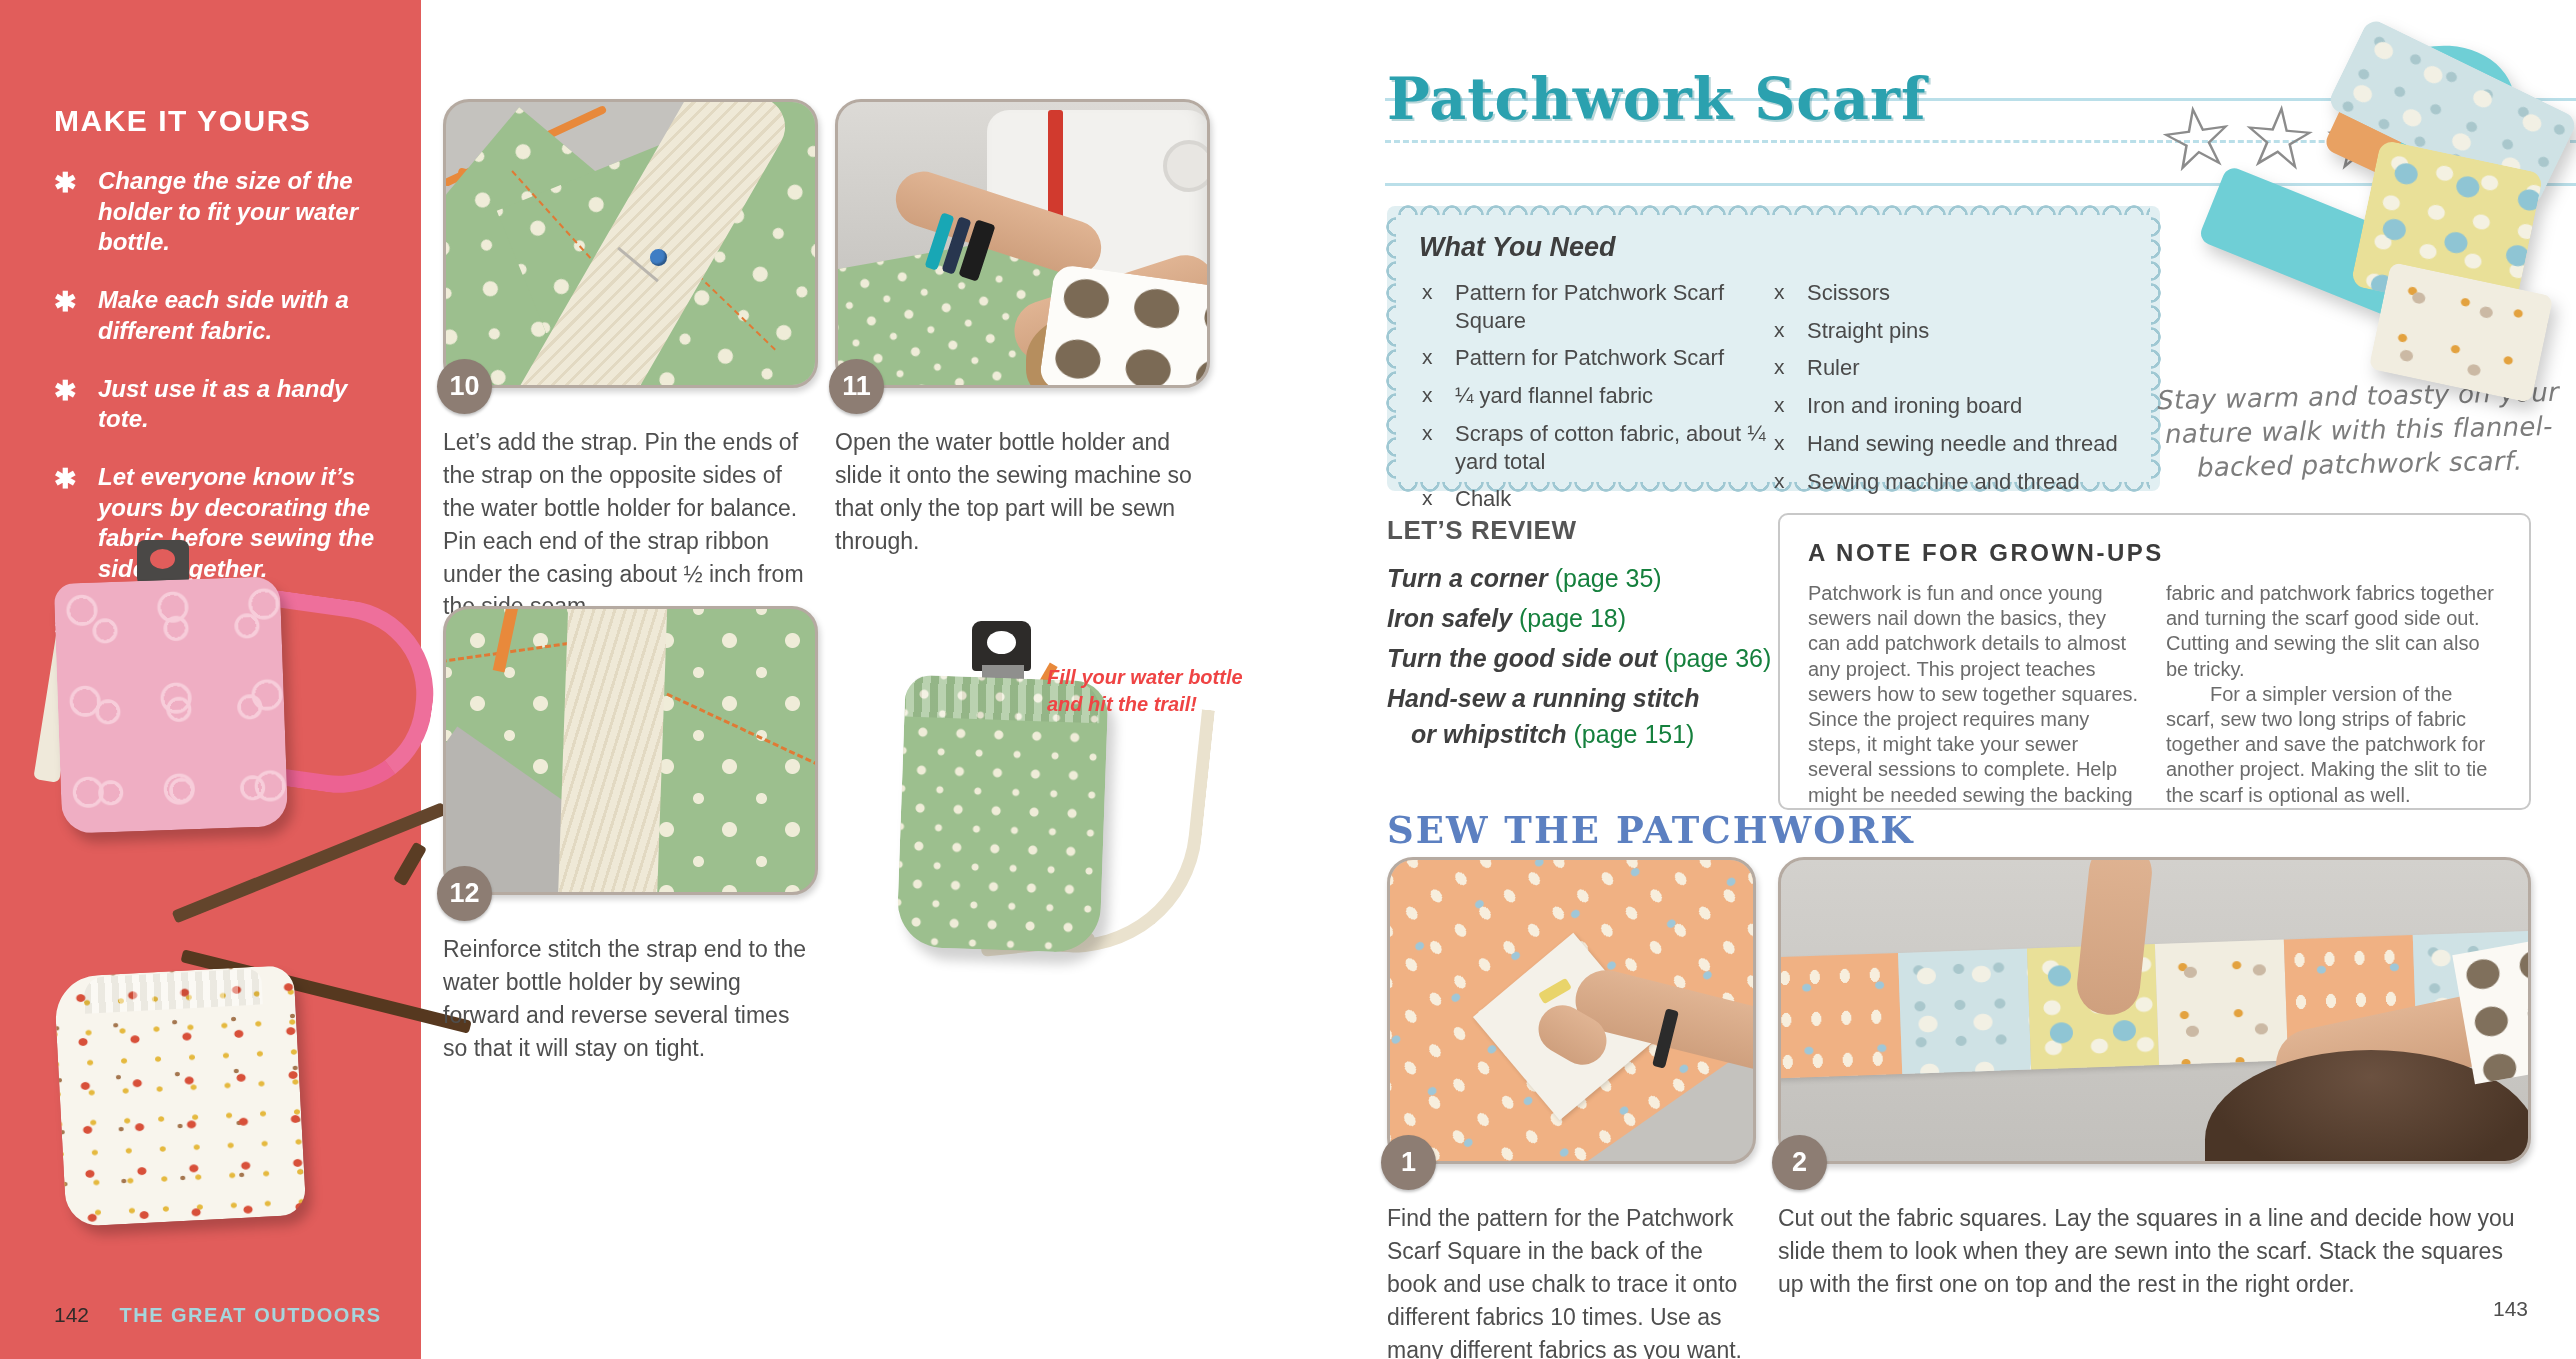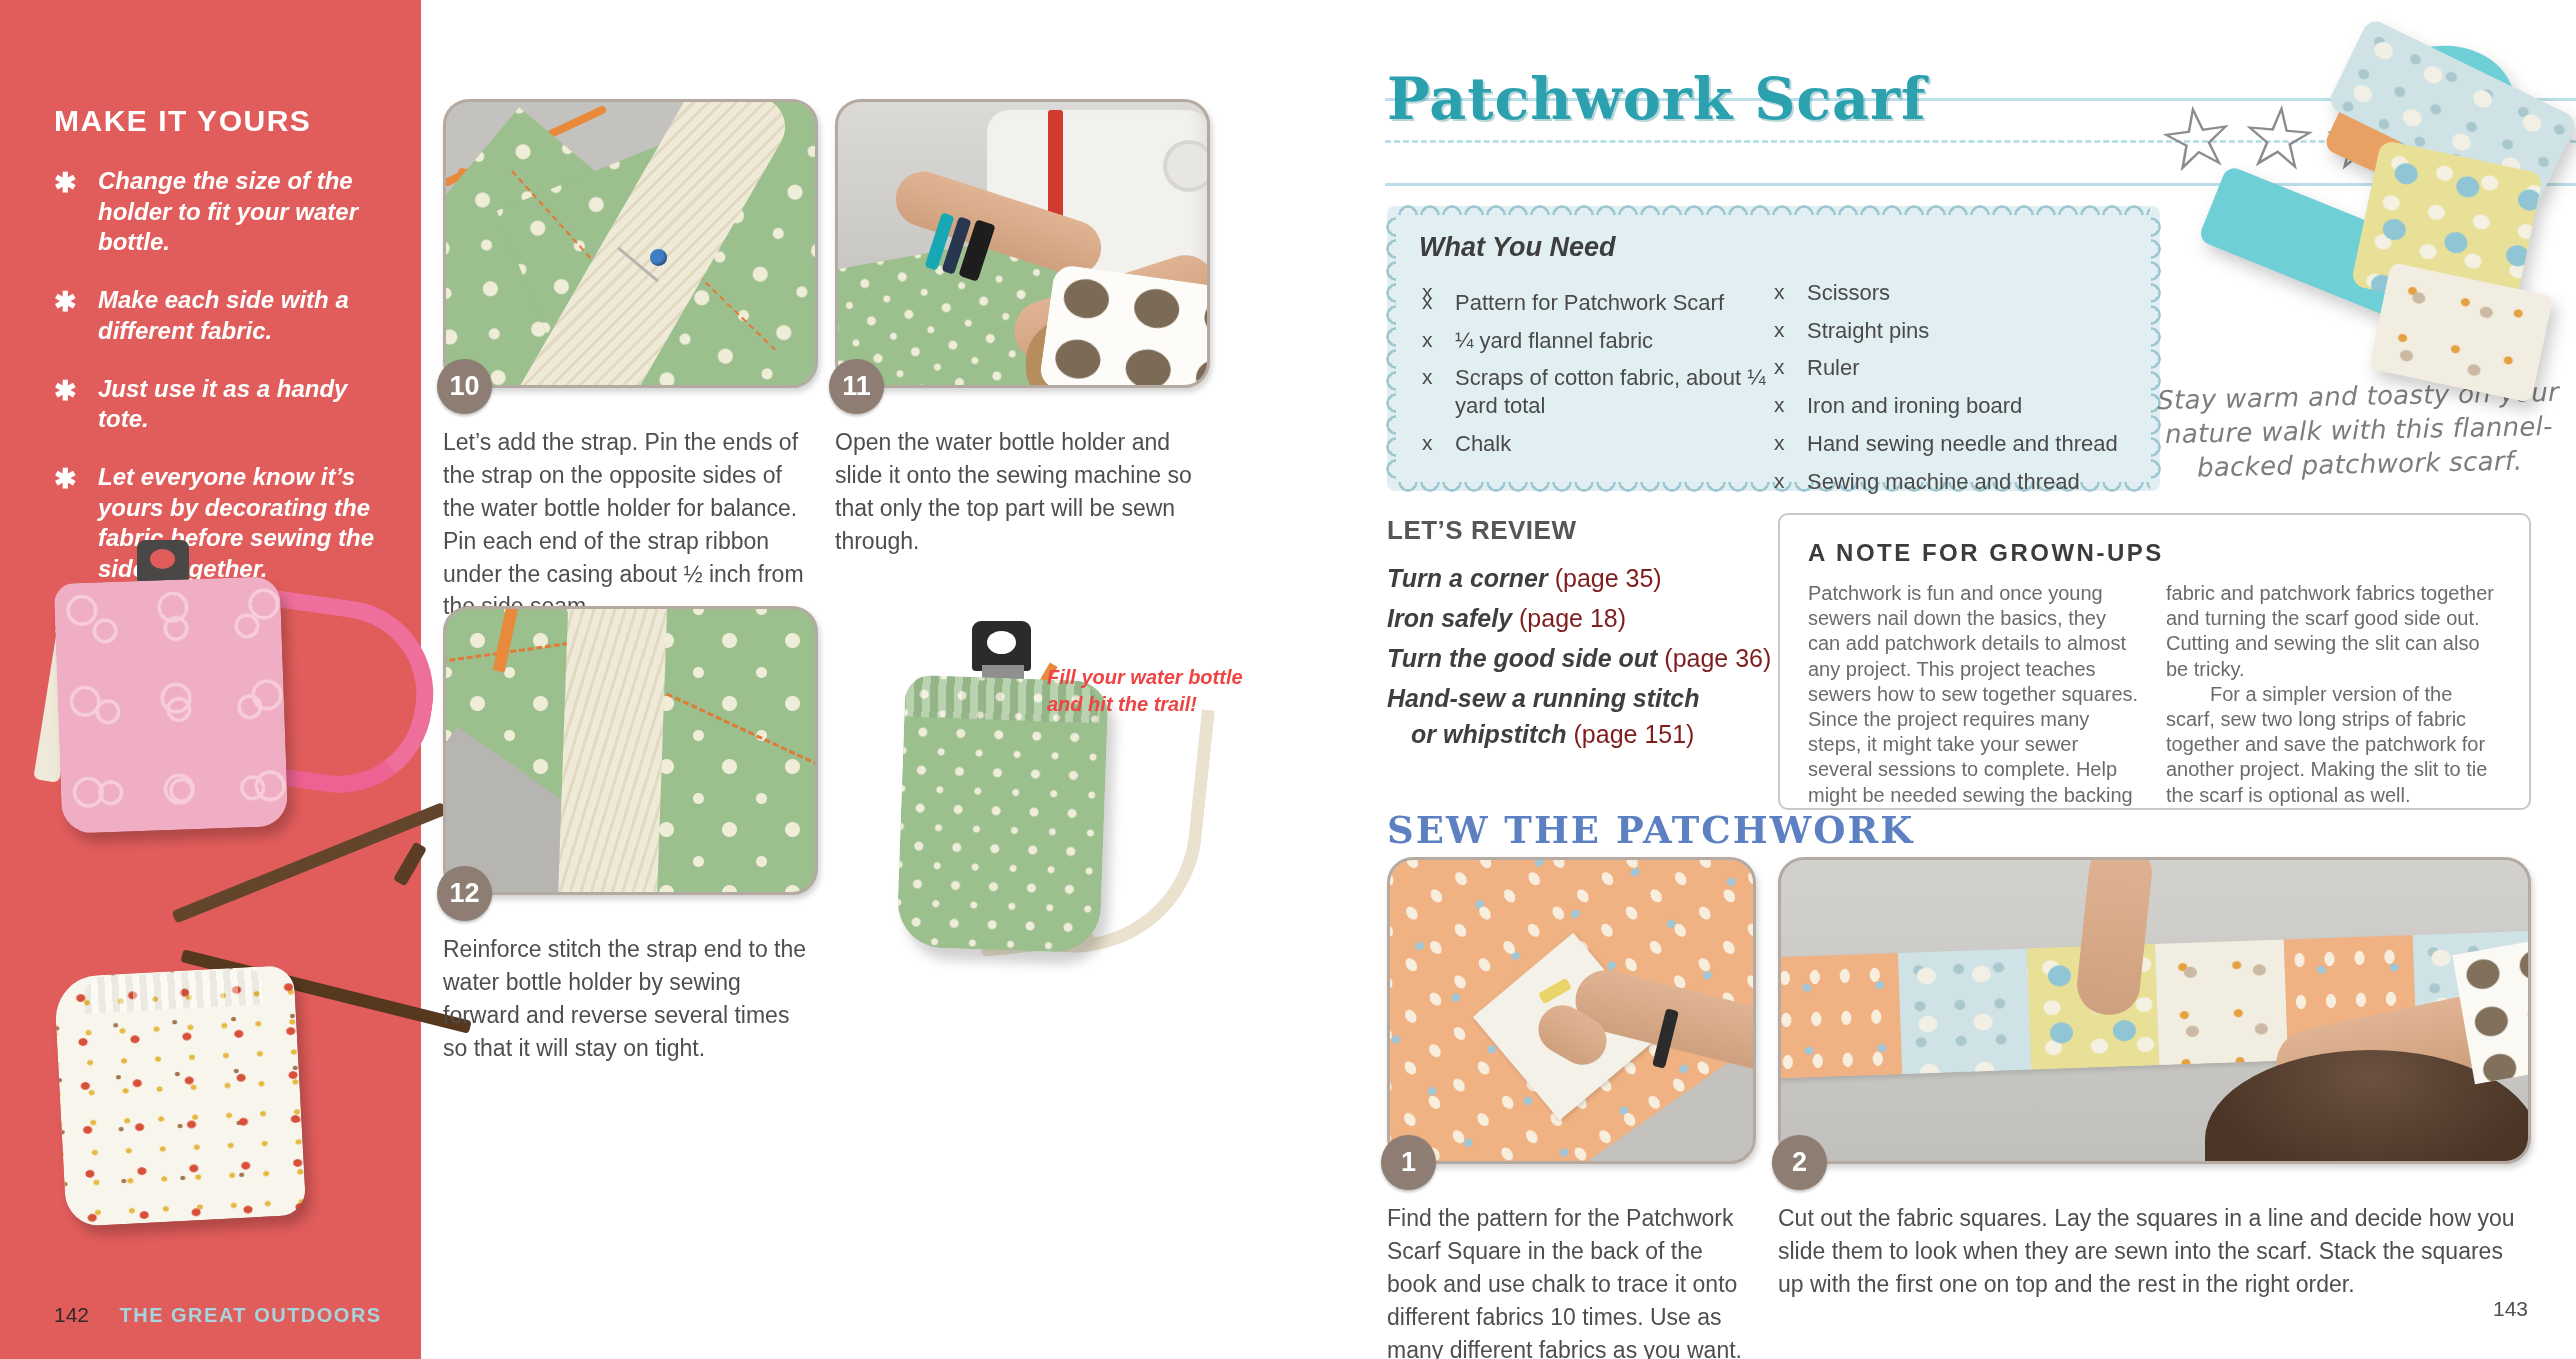--- a/index.html
+++ b/index.html
@@ -186,21 +186,21 @@
   
   .caption{position:absolute;left:2152px;top:380px;width:414px;text-align:center;font-size:26px;
            color:#7d7d7d;font-style:italic;line-height:1.3;letter-spacing:0.3px;transform:rotate(-1.2deg);
            font-family:"DejaVu Sans",sans-serif;}
 
   
   .review{position:absolute;left:1387px;top:515px;width:386px;}
   .review h3{margin:0 0 18px 0;font-size:26px;color:#565656;letter-spacing:0.5px;}
   .review-item{font-size:25px;color:#3f3f3f;margin-bottom:11px;}
   .review-item .nm{font-style:italic;font-weight:600;}
-  .review-item .pg{color:#7f1d1d;}
+  .review-item .pg{color:#15803d;}
   .review-item.indent{padding-left:24px;margin-top:-4px;}
 
   
   .note{position:absolute;left:1778px;top:513px;width:753px;height:297px;background:#fff;border:2px solid #c8c8c8;
         border-radius:10px;box-sizing:border-box;padding:24px 28px;}
   .note h3{margin:0 0 14px 0;font-size:24px;font-weight:600;letter-spacing:2.5px;color:#3c3c3c;}
   .note-cols{display:flex;gap:26px;}
   .note p{margin:0;font-size:20px;line-height:1.26;color:#6b6b6b;width:335px;}
   .note .p2{text-indent:2.2em;}
 
@@ -359,21 +359,21 @@
 
   <div class="need">
     <div class="sc-h sc-top"></div>
     <div class="sc-h sc-bot"></div>
     <div class="sc-v sc-left"></div>
     <div class="sc-v sc-right"></div>
     <div class="need-inner">
       <h3>What You Need</h3>
       <div class="need-cols">
         <ul class="need-col1">
-          <li><span class="xb">x</span></li>
+          <li><span class="xb">x</span><span>Pattern for Patchwork Scarf Square</span></li>
           <li><span class="xb">x</span><span>Pattern for Patchwork Scarf</span></li>
           <li><span class="xb">x</span><span>¼ yard flannel fabric</span></li>
           <li><span class="xb">x</span><span>Scraps of cotton fabric, about ¼ yard total</span></li>
           <li><span class="xb">x</span><span>Chalk</span></li>
         </ul>
         <ul class="need-col2">
           <li><span class="xb">x</span><span>Scissors</span></li>
           <li><span class="xb">x</span><span>Straight pins</span></li>
           <li><span class="xb">x</span><span>Ruler</span></li>
           <li><span class="xb">x</span><span>Iron and ironing board</span></li>

